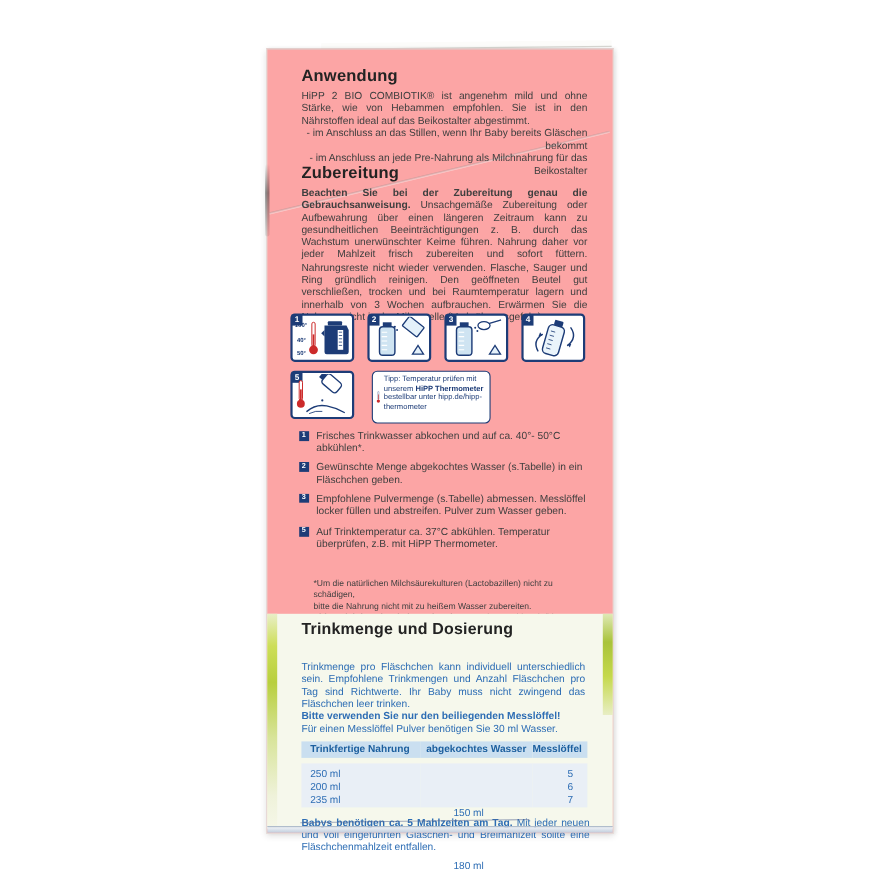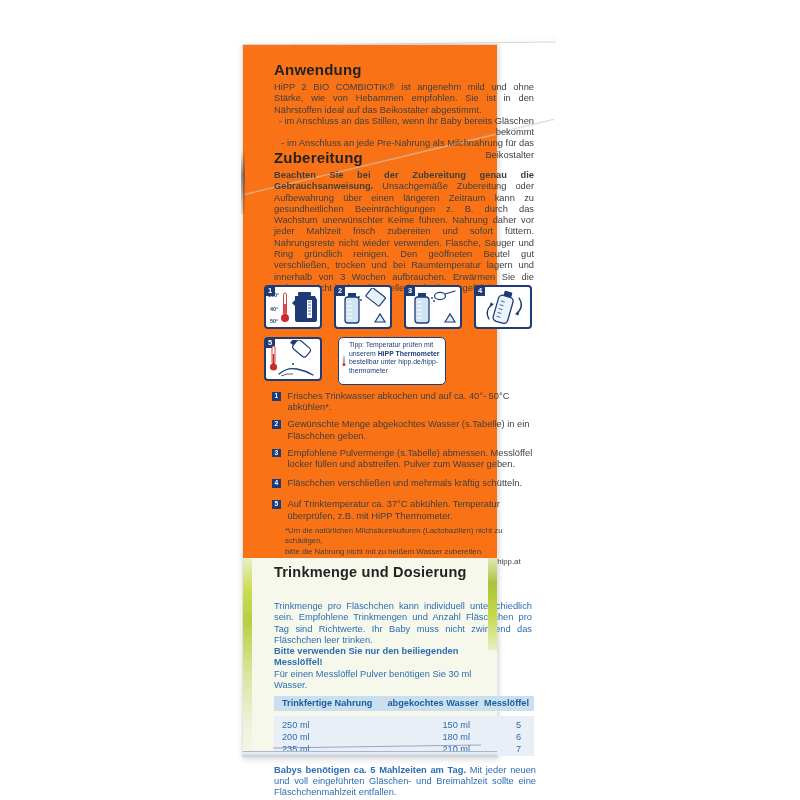--- a/index.html
+++ b/index.html
@@ -1,21 +1,21 @@
 <!DOCTYPE html>
 <html><head>
 <meta charset="utf-8">
 <style>
   html,body{margin:0;padding:0;background:#ffffff;}
   *{box-sizing:border-box;}
   .stage{position:relative;width:800px;height:800px;background:#ffffff;overflow:hidden;
          font-family:"Liberation Sans",sans-serif;color:#3f3f3f;}
   
-  .pkg{position:absolute;left:242px;top:44px;width:256px;height:714px;
-       background:#f97316;border:1px solid #e3e3df;border-top-color:#d6d6d2;
+  .pkg{position:absolute;left:242px;top:44px;width:316px;height:714px;
+       background:#fca5a5;border:1px solid #e3e3df;border-top-color:#d6d6d2;
        box-shadow:0 2px 6px rgba(0,0,0,.12), 2px 0 3px rgba(0,0,0,.05);}
   .pkg-lid{position:absolute;left:292px;top:38px;width:264px;height:6px;background:#fcfcfa;
        border-bottom:1px solid #d9d9d4;transform:rotate(-.6deg);}
   .pkg-bottom{position:absolute;left:0;bottom:0;width:100%;height:6px;
        background:linear-gradient(180deg,#eef2f7,#c2cedd);border-top:1px solid #a9b6c9;}
   .edge-notch{position:absolute;left:-2px;top:104px;width:4px;height:66px;border-radius:3px;
        background:linear-gradient(180deg,rgba(60,60,60,0) 0%,rgba(60,60,60,.55) 40%,rgba(60,60,60,.1) 100%);}
   .crease-1{position:absolute;left:2px;top:148px;width:318px;height:2px;opacity:.55;
        background:linear-gradient(180deg,rgba(140,140,140,.7),rgba(255,255,255,.9));
        transform:rotate(-13.5deg);transform-origin:left center;pointer-events:none;}
@@ -62,21 +62,21 @@
   .dose .bold-line{font-weight:bold;font-size:9.3px;line-height:11.2px;}
   .tbl{margin-top:5px;width:270px;}
   .tbl-row{display:flex;gap:0;}
   .hc{background:#cadff0;color:#1c5f9e;font-weight:bold;font-size:9.2px;line-height:15px;height:15px;}
   .c1{width:108px;padding-left:8px;}
   .c2{width:102px;text-align:center;}
   .c3{width:50px;text-align:right;padding-right:9px;}
   .tbl-body{margin-top:5px;}
   .dc{background:#e9eff6;font-size:9.2px;line-height:12px;color:#2d6db4;height:40px;padding-top:3px;}
   .dc.c1{text-align:left;}
-  .dc.c2 div{text-align:right;padding-right:14px;}
+  .dc.c2 div{text-align:center;padding-right:14px;margin-top:36px;}
   .dc.c3 div{text-align:right;padding-right:4px;}
   .outro{margin-top:9px;width:262px;font-size:9.3px;line-height:11.2px;text-align:justify;}
   .outro b{font-weight:bold;}
   
   .nv{stroke:#1d3c77;fill:none;stroke-width:1.3;stroke-linecap:round;}
 </style>
 </head>
 <body>
 
 <div class="stage">
@@ -196,24 +196,20 @@
         <div class="list-num">1</div>
         <div class="step-txt">Frisches Trinkwasser abkochen und auf ca. 40°- 50°C abkühlen*.</div>
       </div>
       <div class="step">
         <div class="list-num">2</div>
         <div class="step-txt">Gewünschte Menge abgekochtes Wasser (s.Tabelle) in ein Fläschchen geben.</div>
       </div>
       <div class="step">
         <div class="list-num">3</div>
         <div class="step-txt">Empfohlene Pulvermenge (s.Tabelle) abmessen. Messlöffel locker füllen und abstreifen. Pulver zum Wasser geben.</div>
-      </div>
-      <div class="step">
-        <div class="list-num">4</div>
-        <div class="step-txt">Fläschchen verschließen und mehrmals kräftig schütteln.</div>
       </div>
       <div class="step">
         <div class="list-num">5</div>
         <div class="step-txt">Auf Trinktemperatur ca. 37°C abkühlen. Temperatur überprüfen, z.B. mit HiPP Thermometer.</div>
       </div>
     </div>
 
     <div class="footnote">
       <div>*Um die natürlichen Milchsäurekulturen (Lactobazillen) nicht zu schädigen,</div>
       <div>bitte die Nahrung nicht mit zu heißem Wasser zubereiten.</div>

